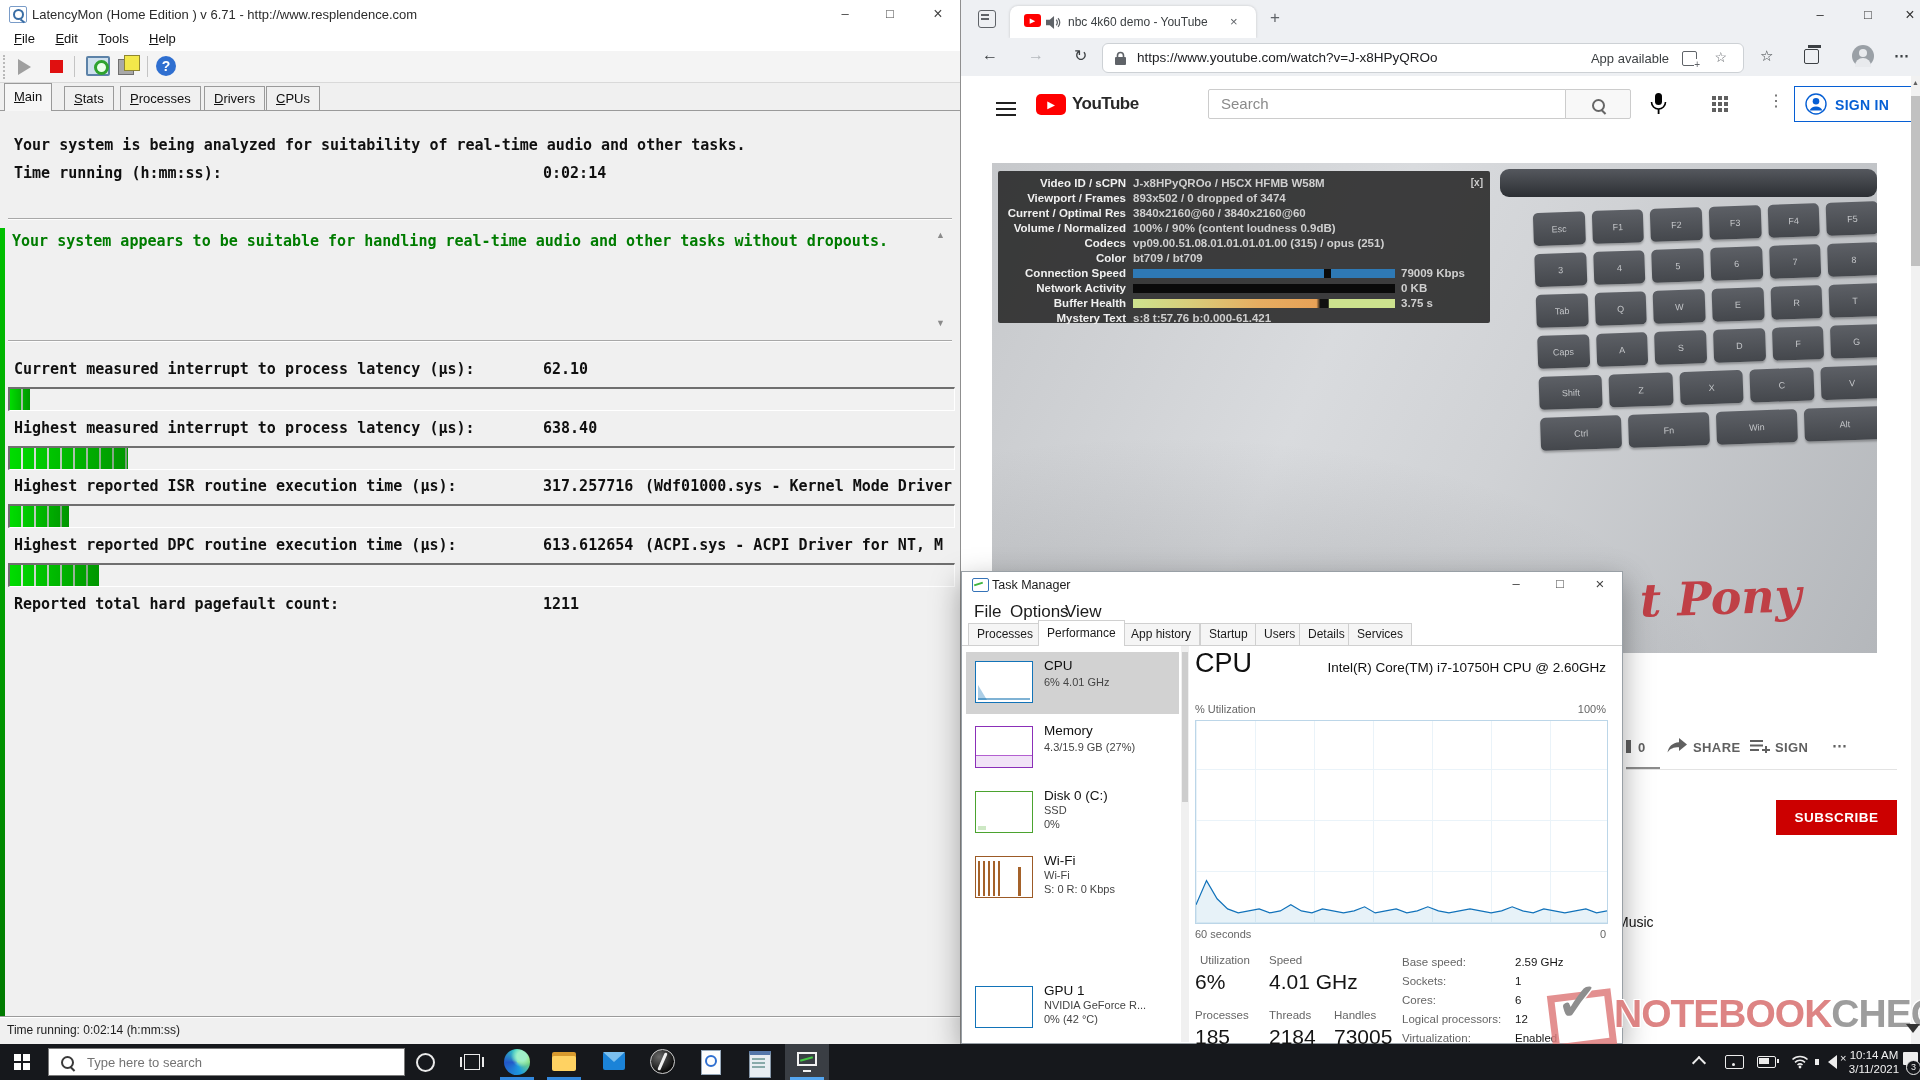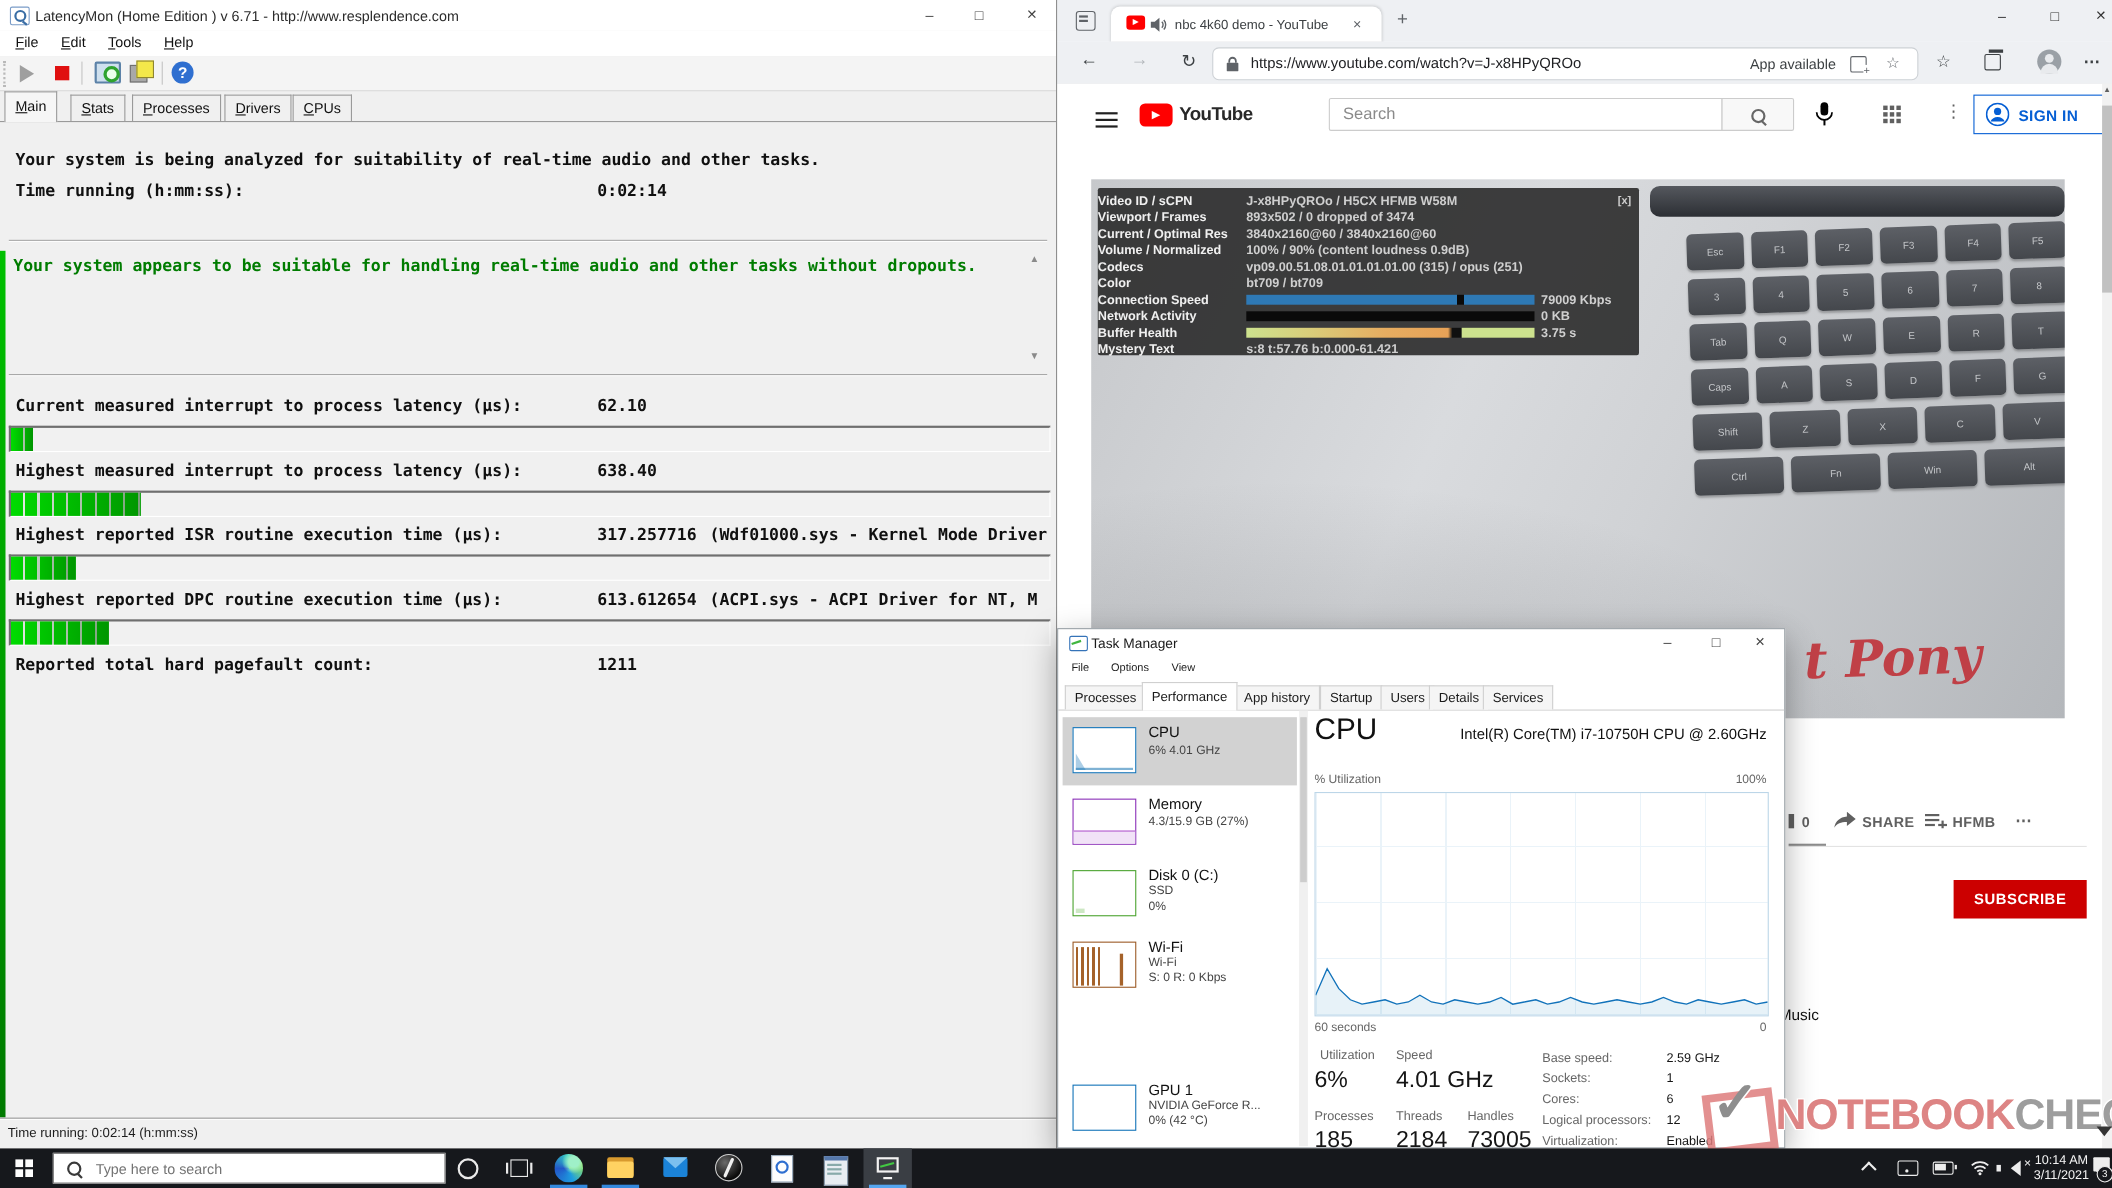--- a/index.html
+++ b/index.html
@@ -81,42 +81,42 @@
       radial-gradient(140% 120% at 20% 110%, rgba(60,62,66,.25) 0%, rgba(0,0,0,0) 45%),
       linear-gradient(115deg,#c6c8cb 0%,#d9dbde 38%,#d0d2d5 58%,#b4b7bb 100%);overflow:hidden;}
   .lap-hinge{left:508px;top:6px;width:377px;height:28px;background:linear-gradient(180deg,#55585e,#2c2f34);border-radius:9px;}
   #kb{position:absolute;left:545px;top:44px;width:345px;transform:rotate(-2deg);}
   .kb-row{display:flex;gap:7px;margin-bottom:8px;}
   .key{flex:1;height:33px;background:linear-gradient(180deg,#5d6066,#44474c);border-radius:5px;color:#c4c6c9;font-size:9px;display:flex;align-items:center;justify-content:center;box-shadow:0 2px 2px rgba(0,0,0,.25);}
   .yt-brand{left:648px;top:408px;font-family:"DejaVu Serif",serif;font-style:italic;font-weight:bold;font-size:46px;color:#c02a31;transform:rotate(-2deg);opacity:.85;}
   
   .sfn{left:38px;top:171px;width:492px;height:152px;background:rgba(30,30,30,.84);border-radius:2px;color:#ddd;font-size:11.5px;font-weight:bold;padding:5px 8px 0 0;box-sizing:border-box;z-index:3;}
   .sfn-row{height:15px;line-height:15px;white-space:nowrap;}
-  .sfn-l{display:inline-block;width:128px;text-align:left;color:#f0f0f0;margin-right:7px;}
+  .sfn-l{display:inline-block;width:128px;text-align:right;color:#f0f0f0;margin-right:7px;}
   .sfn-v{color:#cfcfcf;}
   .sfn-bar{display:inline-block;width:262px;height:9px;vertical-align:middle;margin-right:6px;}
   .sfn-close{position:absolute;right:7px;top:6px;font-size:10px;color:#cfcfcf;}
   .bar-conn{background:linear-gradient(90deg,#2e79b5 0 73%,#0a0a0a 73% 75.5%,#2e79b5 75.5%);}
   .bar-net{background:#0a0a0a;}
   .bar-buf{background:linear-gradient(90deg,#cde28e 0%,#d9cd7a 22%,#e6ad61 48%,#e8a257 70%,#101010 71.5% 74.5%,#cde28e 75%);}
   
   .yt-act{color:#606060;font-size:13px;font-weight:bold;letter-spacing:.4px;}
   .yt-divider{left:666px;top:769px;width:271px;height:1px;background:#e3e3e3;}
   .yt-ratebar{left:666px;top:767px;width:34px;height:2px;background:#8c8c8c;}
   .yt-sub{left:816px;top:800px;width:121px;height:35px;background:#c00;color:#fff;font-size:13.5px;font-weight:bold;letter-spacing:.5px;text-align:center;line-height:35px;}
   .yt-cat{left:657px;top:914px;font-size:14px;color:#111;}
   .e-scroll{left:951px;top:76px;width:9px;height:968px;background:#f1f1f1;}
   .e-thumb{left:0;top:20px;width:9px;height:170px;background:#c1c1c1;}
   
   #tm{left:961px;top:571px;width:662px;height:473px;background:#fff;border:1px solid #99a0a6;box-sizing:border-box;box-shadow:0 10px 28px rgba(0,0,0,.35);z-index:10;}
   .tm-title{left:30px;top:6px;font-size:12.5px;color:#1b1b1b;}
   .tm-appicon{left:10px;top:6px;width:15px;height:12px;border:1.5px solid #3573b8;border-radius:2px;}
   .tm-appicon::after{content:"";position:absolute;left:1px;top:4px;width:9px;height:2px;background:#3fb53f;transform:rotate(-18deg);}
   .tm-menu{left:0;top:27px;width:100%;height:21px;}
-  .tm-menu span{position:absolute;top:3px;font-size:10px;color:#1b1b1b;}
+  .tm-menu span{position:absolute;top:3px;font-size:17px;color:#1b1b1b;}
   .tm-tabs{left:0;top:48px;width:100%;height:25px;border-bottom:1px solid #d0d0d0;}
   .tm-tab{position:absolute;top:3px;height:21px;line-height:21px;font-size:12px;color:#1b1b1b;padding:0 8px;border:1px solid #d0d0d0;border-bottom:none;background:#f5f5f5;}
   .tm-tab.active{top:0;height:25px;line-height:25px;background:#fff;z-index:2;}
   .tm-side-item{position:absolute;left:4px;width:213px;height:62px;}
   .tm-side-item.sel{background:#d2d2d2;}
   .tm-mini{position:absolute;left:9px;top:9px;width:58px;height:42px;background:#fff;box-sizing:border-box;}
   .tm-name{position:absolute;left:78px;top:6px;font-size:13.5px;color:#111;}
   .tm-sub{position:absolute;left:78px;font-size:11px;color:#444;}
   .tm-scroll{left:219px;top:74px;width:8px;height:396px;background:#f0f0f0;}
   .tm-scroll::after{content:"";position:absolute;left:1px;top:6px;width:6px;height:150px;background:#cdcdcd;}
@@ -404,21 +404,21 @@
       <div class="abs yt-act" style="left:733px;top:740px">SHARE</div>
     <svg class="abs" style="left:790px;top:740px" width="21" height="13">
         <g fill="#606060">
           <rect width="13" height="2"></rect>
           <rect y="4.5" width="13" height="2"></rect>
           <rect y="9" width="9" height="2"></rect>
           <rect x="12" y="9" width="8" height="2"></rect>
           <rect x="15" y="6" width="2" height="8"></rect>
         </g>
       </svg>
-      <div class="abs yt-act" style="left:815px;top:740px">HFMB</div>
+      <div class="abs yt-act" style="left:815px;top:740px">SIGN</div>
     <div class="abs yt-act" style="left:872px;top:737px;font-size:15px">⋯</div>
     <div class="abs yt-ratebar"></div>
     <div class="abs yt-divider"></div>
     <div class="abs yt-sub">SUBSCRIBE</div>
     <div class="abs yt-cat">Music</div>
 
     <div class="abs e-scroll">
       <div class="abs" style="left:1px;top:3px;font-size:7px;color:#606060">▲</div>
       <div class="abs e-thumb"></div>
     </div>

